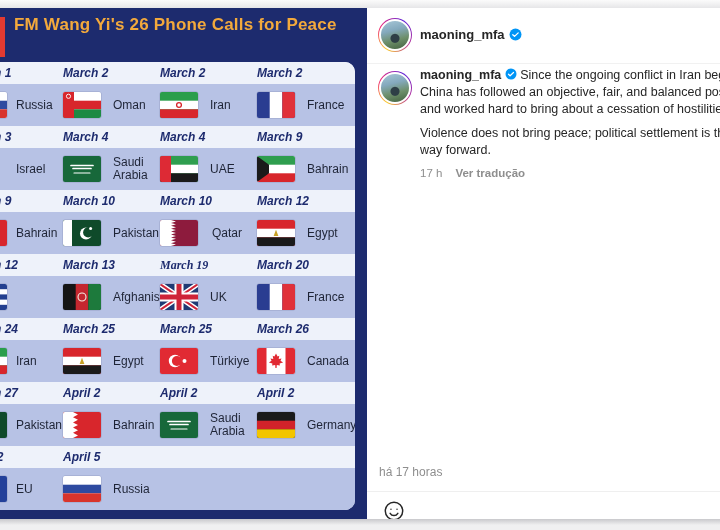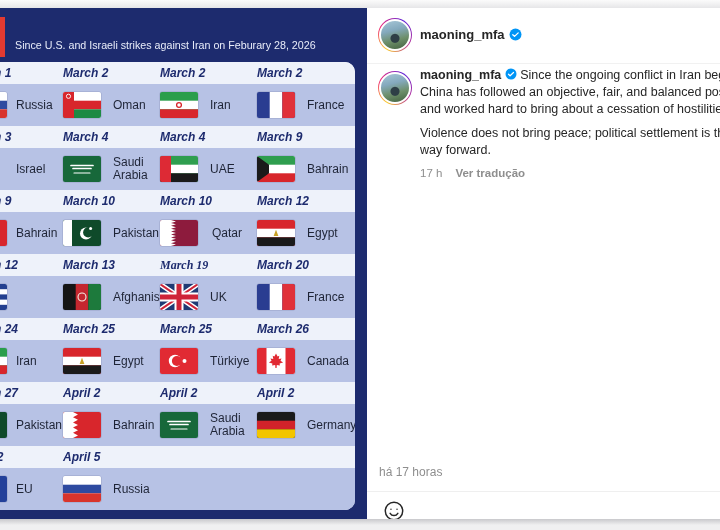--- a/index.html
+++ b/index.html
@@ -59,21 +59,21 @@
 </style>
 </head>
 <body>
 
 <div class="screen">
 
   <div class="top-strip"></div>
 
   <div class="infographic">
     <div class="red-bar"></div>
-    <div class="ig-subtitle">Since U.S. and Israeli strikes against Iran on Feburary 28, 2026</div>
+    <div class="ig-title">FM Wang Yi's 26 Phone Calls for Peace</div>
     <div class="calls-table">
         <div class="date-row">
           <span class="call-date" style="left: -34px;">March 1</span>
           <span class="call-date" style="left: 63px;">March 2</span>
           <span class="call-date" style="left: 160px;">March 2</span>
           <span class="call-date" style="left: 257px;">March 2</span>
         </div>
         <div class="country-row">
           <span class="flag" style="left: -31px;">
             <svg width="38" height="26" viewBox="0 0 38 26" style="display:block;border-radius:2px">

